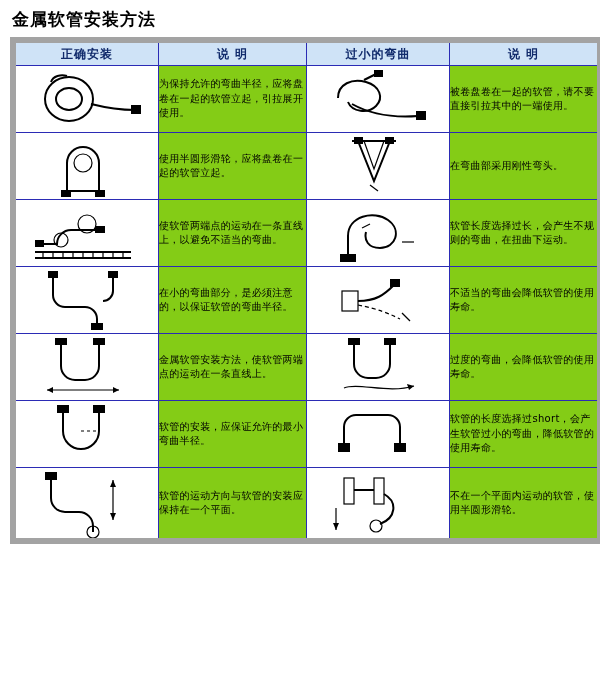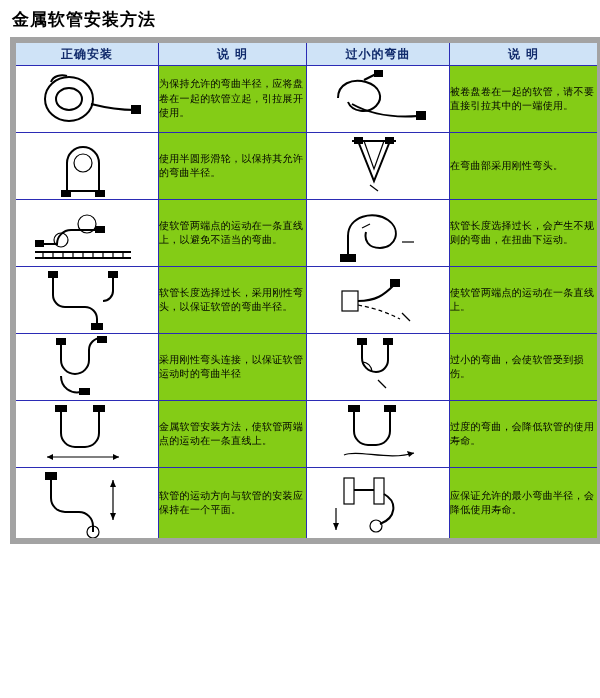--- a/index.html
+++ b/index.html
@@ -113,21 +113,21 @@
       <tr>
         <td class="fig">
           <svg width="120" height="62" viewBox="0 0 120 62">
             <path d="M40 56 L40 28 A16 16 0 0 1 72 28 L72 56" class="ink" stroke-width="3"></path>
             <circle cx="56" cy="28" r="9" class="ink-thin"></circle>
             <line x1="34" y1="56" x2="78" y2="56" class="ink" stroke-width="3"></line>
             <rect x="34" y="56" width="10" height="6" class="ink-fill"></rect>
             <rect x="68" y="56" width="10" height="6" class="ink-fill"></rect>
           </svg>
         </td>
-        <td class="desc">使用半圆形滑轮，以保持其允许的弯曲半径。</td>
+        <td class="desc">使用半圆形滑轮，应将盘卷在一起的软管立起。</td>
         <td class="fig">
           <svg width="120" height="62" viewBox="0 0 120 62">
             <path d="M40 6 L56 46 L72 6" class="ink" stroke-width="3"></path>
             <path d="M46 6 L56 34 L66 6" class="ink-thin"></path>
             <line x1="34" y1="6" x2="78" y2="6" class="ink" stroke-width="3"></line>
             <rect x="36" y="2" width="9" height="7" class="ink-fill"></rect>
             <rect x="67" y="2" width="9" height="7" class="ink-fill"></rect>
             <line x1="52" y1="50" x2="60" y2="56" class="ink-thin"></line>
           </svg>
         </td>
@@ -173,55 +173,33 @@
       <tr>
         <td class="fig">
           <svg width="120" height="62" viewBox="0 0 120 62">
             <path d="M26 4 L26 26 A12 12 0 0 0 38 38 L58 38 A12 12 0 0 1 70 50 L70 58" class="ink" stroke-width="3"></path>
             <path d="M86 4 L86 22 A10 10 0 0 1 76 32" class="ink" stroke-width="3"></path>
             <rect x="21" y="2" width="10" height="7" class="ink-fill"></rect>
             <rect x="81" y="2" width="10" height="7" class="ink-fill"></rect>
             <rect x="64" y="54" width="12" height="7" class="ink-fill"></rect>
           </svg>
         </td>
-        <td class="desc">软管长度选择过长，采用刚性弯头，以保证软管的弯曲半径。</td>
+        <td class="desc">在小的弯曲部分，是必须注意的，以保证软管的弯曲半径。</td>
         <td class="fig">
           <svg width="120" height="62" viewBox="0 0 120 62">
             <rect x="24" y="22" width="16" height="20" class="ink-thin"></rect>
             <path d="M40 32 C58 32 66 26 76 16" class="ink" stroke-width="3"></path>
             <path d="M40 36 C60 40 70 44 82 50" class="ink-thin" stroke-dasharray="4 3"></path>
             <rect x="72" y="10" width="10" height="8" class="ink-fill"></rect>
             <path d="M84 44 L92 52" class="ink-thin"></path>
           </svg>
         </td>
-        <td class="desc">使软管两端点的运动在一条直线上。</td>
-      </tr>
-
-      <tr>
-        <td class="fig">
-          <svg width="120" height="62" viewBox="0 0 120 62">
-            <path d="M34 4 L34 24 A14 14 0 0 0 48 38 A14 14 0 0 0 62 24 L62 14 A12 12 0 0 1 74 2" class="ink" stroke-width="3"></path>
-            <path d="M34 40 C34 52 44 58 54 56" class="ink" stroke-width="3"></path>
-            <rect x="29" y="2" width="10" height="7" class="ink-fill"></rect>
-            <rect x="70" y="0" width="10" height="7" class="ink-fill"></rect>
-            <rect x="52" y="52" width="11" height="7" class="ink-fill"></rect>
-          </svg>
-        </td>
-        <td class="desc">采用刚性弯头连接，以保证软管运动时的弯曲半径</td>
-        <td class="fig">
-          <svg width="120" height="62" viewBox="0 0 120 62">
-            <path d="M44 6 L44 22 A14 14 0 0 0 58 36 A12 12 0 0 0 70 24 L70 8" class="ink" stroke-width="3"></path>
-            <path d="M44 26 A10 10 0 0 1 54 36" class="ink-thin"></path>
-            <rect x="39" y="2" width="10" height="7" class="ink-fill"></rect>
-            <rect x="65" y="2" width="10" height="7" class="ink-fill"></rect>
-            <line x1="60" y1="44" x2="68" y2="52" class="ink-thin"></line>
-          </svg>
-        </td>
-        <td class="desc">过小的弯曲，会使软管受到损伤。</td>
-      </tr>
+        <td class="desc">不适当的弯曲会降低软管的使用寿命。</td>
+      </tr>
+
 
       <tr>
         <td class="fig">
           <svg width="120" height="62" viewBox="0 0 120 62">
             <path d="M34 6 L34 30 A14 14 0 0 0 48 44 L58 44 A14 14 0 0 0 72 30 L72 6" class="ink" stroke-width="3"></path>
             <line x1="28" y1="6" x2="40" y2="6" class="ink" stroke-width="3"></line>
             <line x1="66" y1="6" x2="78" y2="6" class="ink" stroke-width="3"></line>
             <rect x="28" y="2" width="12" height="7" class="ink-fill"></rect>
             <rect x="66" y="2" width="12" height="7" class="ink-fill"></rect>
             <line x1="20" y1="54" x2="92" y2="54" class="ink-thin"></line>
@@ -236,20 +214,39 @@
             <rect x="30" y="2" width="12" height="7" class="ink-fill"></rect>
             <rect x="66" y="2" width="12" height="7" class="ink-fill"></rect>
             <path d="M26 52 C40 46 70 58 96 50" class="ink-thin"></path>
             <path d="M96 50 L89 48 L91 54 Z" class="ink-fill"></path>
           </svg>
         </td>
         <td class="desc">过度的弯曲，会降低软管的使用寿命。</td>
       </tr>
 
 
+      <tr>
+        <td class="fig">
+          <svg width="120" height="62" viewBox="0 0 120 62">
+            <path d="M36 6 L36 28 A18 18 0 0 0 54 46 A18 18 0 0 0 72 28 L72 6" class="ink" stroke-width="3"></path>
+            <rect x="30" y="2" width="12" height="8" class="ink-fill"></rect>
+            <rect x="66" y="2" width="12" height="8" class="ink-fill"></rect>
+            <line x1="54" y1="28" x2="72" y2="28" class="ink-thin" stroke-dasharray="3 3"></line>
+          </svg>
+        </td>
+        <td class="desc">软管的安装，应保证允许的最小弯曲半径。</td>
+        <td class="fig">
+          <svg width="120" height="62" viewBox="0 0 120 62">
+            <path d="M26 44 L26 24 A12 12 0 0 1 38 12 L70 12 A12 12 0 0 1 82 24 L82 44" class="ink" stroke-width="3"></path>
+            <rect x="20" y="40" width="12" height="9" class="ink-fill"></rect>
+            <rect x="76" y="40" width="12" height="9" class="ink-fill"></rect>
+          </svg>
+        </td>
+        <td class="desc">软管的长度选择过short，会产生软管过小的弯曲，降低软管的使用寿命。</td>
+      </tr>
 
       <tr>
         <td class="fig">
           <svg width="120" height="70" viewBox="0 0 120 70">
             <path d="M24 8 L24 30 A14 14 0 0 0 38 44 L52 44 A14 14 0 0 1 66 58" class="ink" stroke-width="3"></path>
             <path d="M66 58 L66 64" class="ink" stroke-width="3"></path>
             <rect x="18" y="4" width="12" height="8" class="ink-fill"></rect>
             <circle cx="66" cy="64" r="6" class="ink-thin"></circle>
             <path d="M86 12 L86 52" class="ink-thin"></path>
             <path d="M86 12 L83 19 L89 19 Z" class="ink-fill"></path>
@@ -261,18 +258,18 @@
           <svg width="120" height="70" viewBox="0 0 120 70">
             <rect x="26" y="10" width="10" height="26" class="ink-thin"></rect>
             <rect x="56" y="10" width="10" height="26" class="ink-thin"></rect>
             <path d="M36 22 L56 22" class="ink" stroke-width="3"></path>
             <path d="M66 26 C80 34 78 50 62 56" class="ink" stroke-width="3"></path>
             <circle cx="58" cy="58" r="6" class="ink-thin"></circle>
             <path d="M18 40 L18 62" class="ink-thin"></path>
             <path d="M18 62 L15 55 L21 55 Z" class="ink-fill"></path>
           </svg>
         </td>
-        <td class="desc">应保证允许的最小弯曲半径，会降低使用寿命。</td>
+        <td class="desc">不在一个平面内运动的软管，使用半圆形滑轮。</td>
       </tr>
 
     </tbody>
   </table>
 </div>
 
 </body></html>

